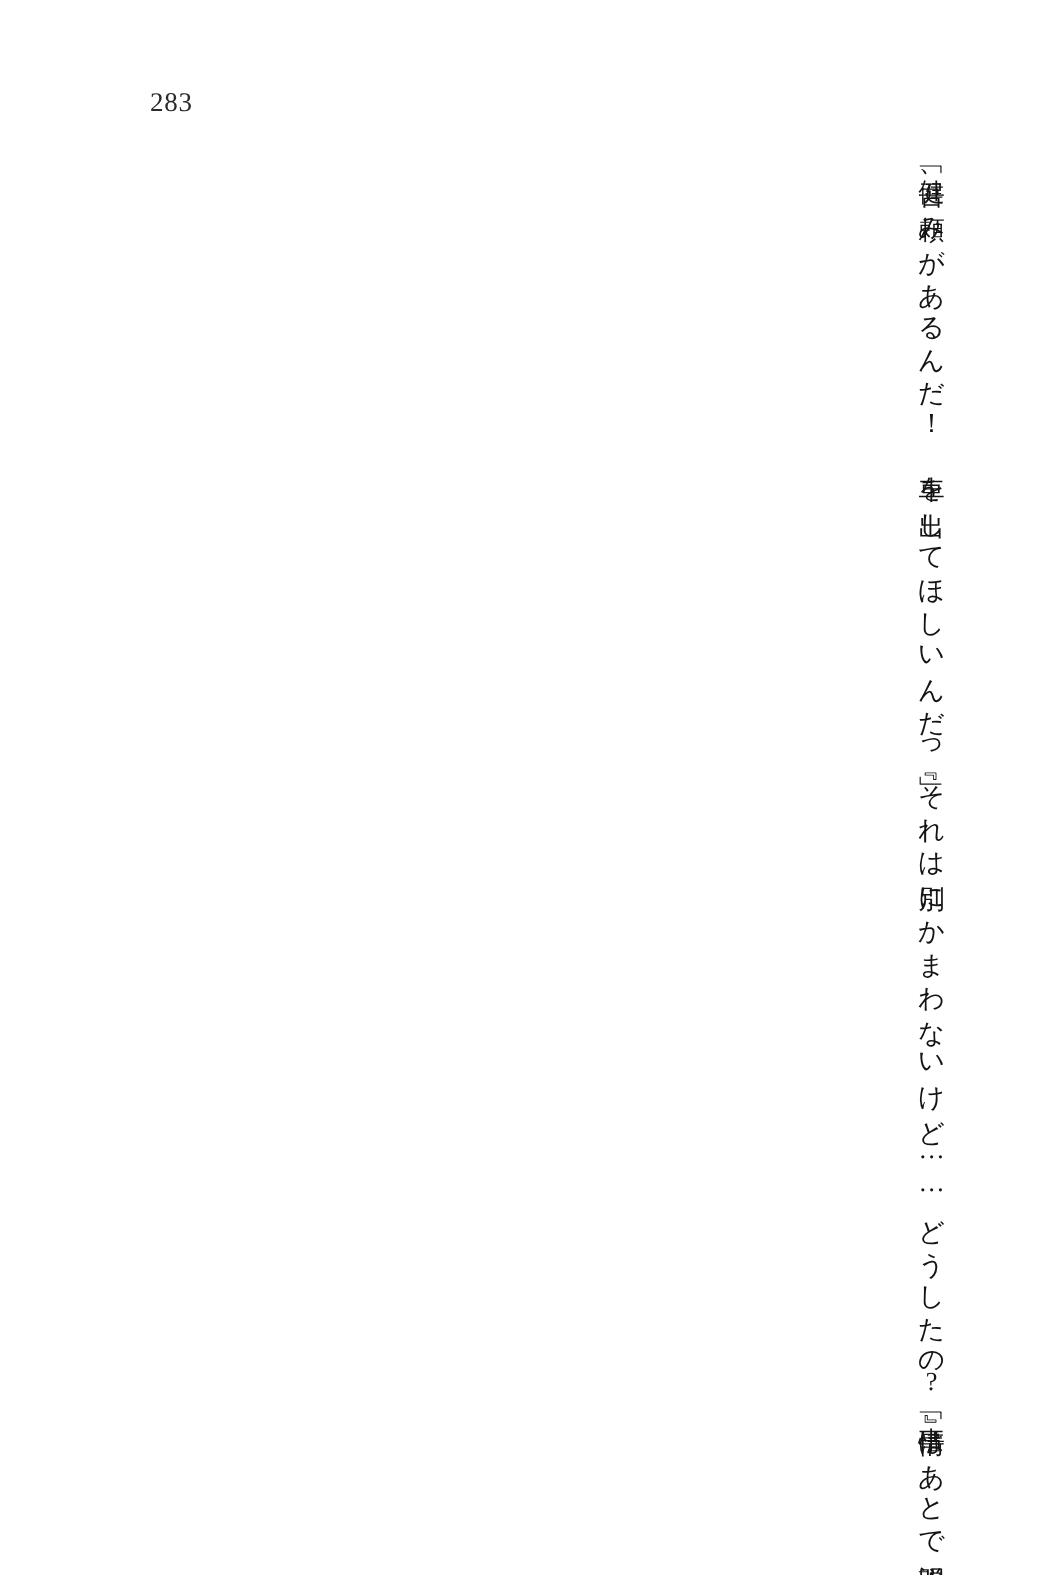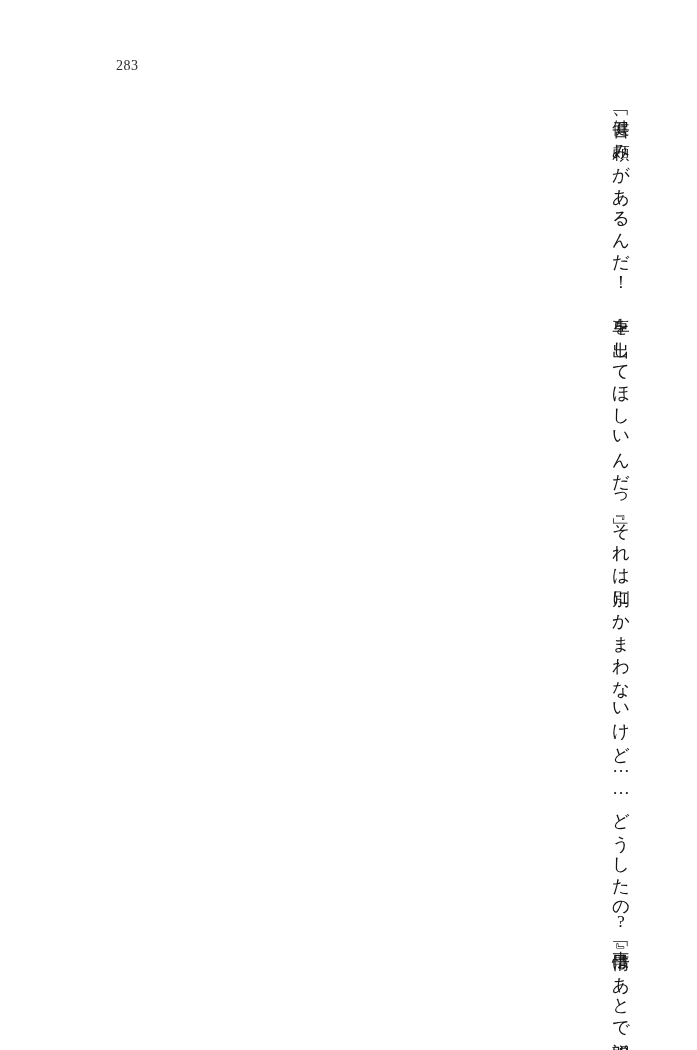--- a/index.html
+++ b/index.html
@@ -13,23 +13,23 @@
   }
   #page {
     position: relative;
     width: 697px;
     height: 1050px;
     background: #ffffff;
     overflow: hidden;
   }
   #page-number {
     position: absolute;
-    left: 116px;
+    left: 100px;
     top: 58px;
-    font-size: 14px;
+    font-size: 18px;
     letter-spacing: 0.5px;
     color: #2a2a2a;
     font-family: "Liberation Serif", "DejaVu Serif", serif;
   }
   #text-block {
     position: absolute;
     top: 104px;
     left: 62px;
     width: 574px;
     height: 900px;

